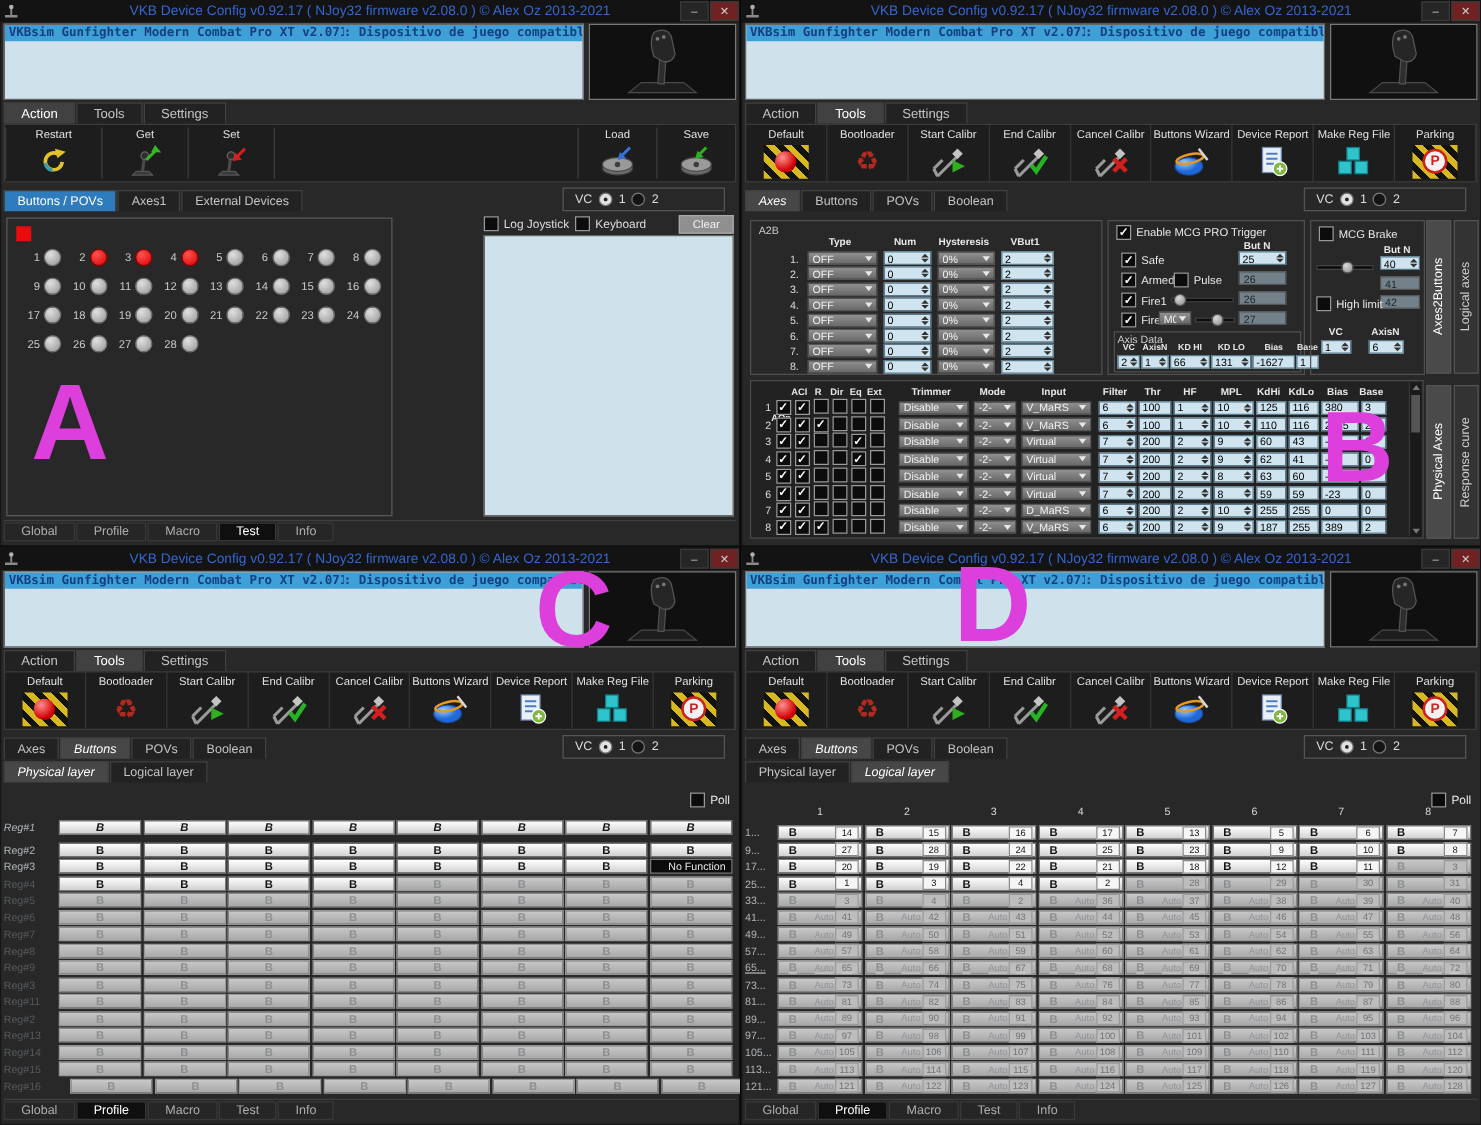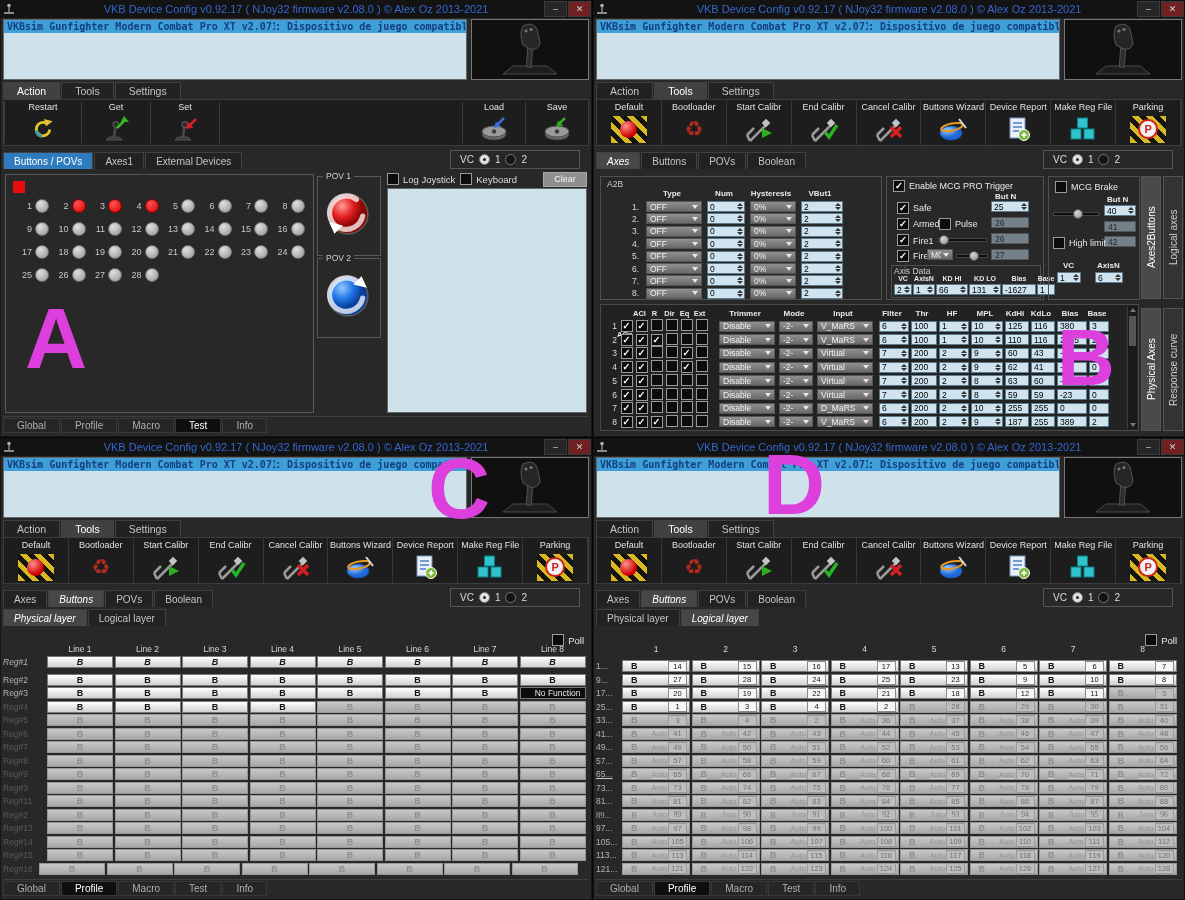--- a/index.html
+++ b/index.html
@@ -388,50 +388,20 @@
           </div>
           <div class="bitem" style="position: absolute; left: 87px; top: 93px;">
             <span class="bnum">27</span>
             <span class="bcircle"></span>
           </div>
           <div class="bitem" style="position: absolute; left: 123.5px; top: 93px;">
             <span class="bnum">28</span>
             <span class="bcircle"></span>
           </div>
         </div>
-        <div class="povbox" style="top: 4px;">
-          <span class="povlabel">POV 1</span>
-          <span class="pov-icon"><svg width="46" height="46" viewBox="0 0 44 44">
-              <defs>
-                <radialGradient id="povred" cx="35%" cy="30%">
-                  <stop offset="0%" stop-color="#ff9a9a"></stop>
-                  <stop offset="55%" stop-color="#e42222"></stop>
-                  <stop offset="100%" stop-color="#8f0606"></stop>
-                </radialGradient>
-              </defs>
-              <circle cx="22" cy="22" r="19" fill="url(#povred)" stroke="#5a5a5a" stroke-width="1.5"></circle>
-              <path d="M30,8 A16,16 0 1 0 36,24" fill="none" stroke="rgba(255,255,255,0.75)" stroke-width="5" stroke-linecap="round"></path>
-              <polygon points="4,30 17,33 9,41" fill="#fff"></polygon>
-            </svg></span>
-        </div>
-        <div class="povbox" style="top: 86px;">
-          <span class="povlabel">POV 2</span>
-          <span class="pov-icon"><svg width="46" height="46" viewBox="0 0 44 44">
-              <defs>
-                <radialGradient id="povblue" cx="35%" cy="30%">
-                  <stop offset="0%" stop-color="#9ac8ff"></stop>
-                  <stop offset="55%" stop-color="#2277e8"></stop>
-                  <stop offset="100%" stop-color="#0a3e9a"></stop>
-                </radialGradient>
-              </defs>
-              <circle cx="22" cy="22" r="19" fill="url(#povblue)" stroke="#5a5a5a" stroke-width="1.5"></circle>
-              <path d="M30,8 A16,16 0 1 0 36,24" fill="none" stroke="rgba(255,255,255,0.75)" stroke-width="5" stroke-linecap="round"></path>
-              <polygon points="40,14 27,11 35,3" fill="#fff"></polygon>
-            </svg></span>
-        </div>
         <div class="loghead">
           <span class="lhgroup">
             <span class="cb"></span>
             <span>Log Joystick</span>
           </span>
           <span class="lhgroup">
             <span class="cb"></span>
             <span>Keyboard</span>
           </span>
           <div class="clearbtn">Clear</div>
@@ -1578,31 +1548,20 @@
       </div>
     <div class="layertabs">
         <div class="tab active">Physical layer</div>
         <div class="tab">Logical layer</div>
       </div>
     <div class="content-cd">
         <div class="pollrow">
           <span class="cb"></span>
           <span>Poll</span>
         </div>
-        <div class="chead">
-          <span class="chlabel" style="width: 44px;"></span>
-          <span class="chlabel" style="width: 66px; margin-right: 1.5px;">Line 1</span>
-          <span class="chlabel" style="width: 66px; margin-right: 1.5px;">Line 2</span>
-          <span class="chlabel" style="width: 66px; margin-right: 1.5px;">Line 3</span>
-          <span class="chlabel" style="width: 66px; margin-right: 1.5px;">Line 4</span>
-          <span class="chlabel" style="width: 66px; margin-right: 1.5px;">Line 5</span>
-          <span class="chlabel" style="width: 66px; margin-right: 1.5px;">Line 6</span>
-          <span class="chlabel" style="width: 66px; margin-right: 1.5px;">Line 7</span>
-          <span class="chlabel" style="width: 66px; margin-right: 1.5px;">Line 8</span>
-        </div>
         <div class="crow" style="top: 28px; font-style: italic;">
           <span class="rowlabel" style="width: 44px;">Reg#1</span>
           <span class="ccell" style="width: 66px; margin-right: 1.5px;">
             <span class="cbl">B</span>
           </span>
           <span class="ccell" style="width: 66px; margin-right: 1.5px;">
             <span class="cbl">B</span>
           </span>
           <span class="ccell" style="width: 66px; margin-right: 1.5px;">
             <span class="cbl">B</span>
@@ -1993,21 +1952,21 @@
             <span class="cbl">B</span>
           </span>
           <span class="ccell dim" style="width: 66px; margin-right: 1.5px;">
             <span class="cbl">B</span>
           </span>
           <span class="ccell dim" style="width: 66px; margin-right: 1.5px;">
             <span class="cbl">B</span>
           </span>
         </div>
         <div class="crow" style="top: 234.5px;">
-          <span class="rowlabel dim" style="width: 36px;">Reg#16</span>
+          <span class="rowlabel dim" style="width: 53px;">Reg#16</span>
           <span class="ccell dim" style="width: 66px; margin-right: 1.5px;">
             <span class="cbl">B</span>
           </span>
           <span class="ccell dim" style="width: 66px; margin-right: 1.5px;">
             <span class="cbl">B</span>
           </span>
           <span class="ccell dim" style="width: 66px; margin-right: 1.5px;">
             <span class="cbl">B</span>
           </span>
           <span class="ccell dim" style="width: 66px; margin-right: 1.5px;">
@@ -2649,21 +2608,21 @@
             <span class="cbl">B</span>
             <span class="dauto">Auto</span>
             <span class="dchip">87</span>
           </span>
           <span class="ccell dcell dim" style="width: 68px; margin-right: 1.5px;">
             <span class="cbl">B</span>
             <span class="dauto">Auto</span>
             <span class="dchip">88</span>
           </span>
         </div>
-        <div class="crow" style="top: 180.5px; font-family: Liberation Serif, serif;">
+        <div class="crow" style="top: 180.5px;">
           <span class="rowlabel" style="width: 26px;">89...</span>
           <span class="ccell dcell dim" style="width: 68px; margin-right: 1.5px;">
             <span class="cbl">B</span>
             <span class="dauto">Auto</span>
             <span class="dchip">89</span>
           </span>
           <span class="ccell dcell dim" style="width: 68px; margin-right: 1.5px;">
             <span class="cbl">B</span>
             <span class="dauto">Auto</span>
             <span class="dchip">90</span>

